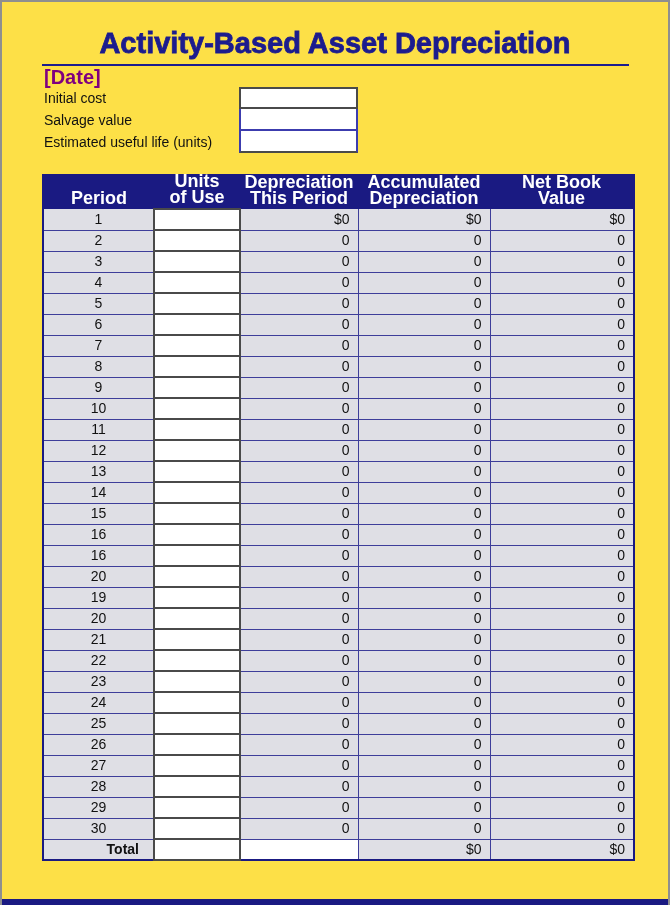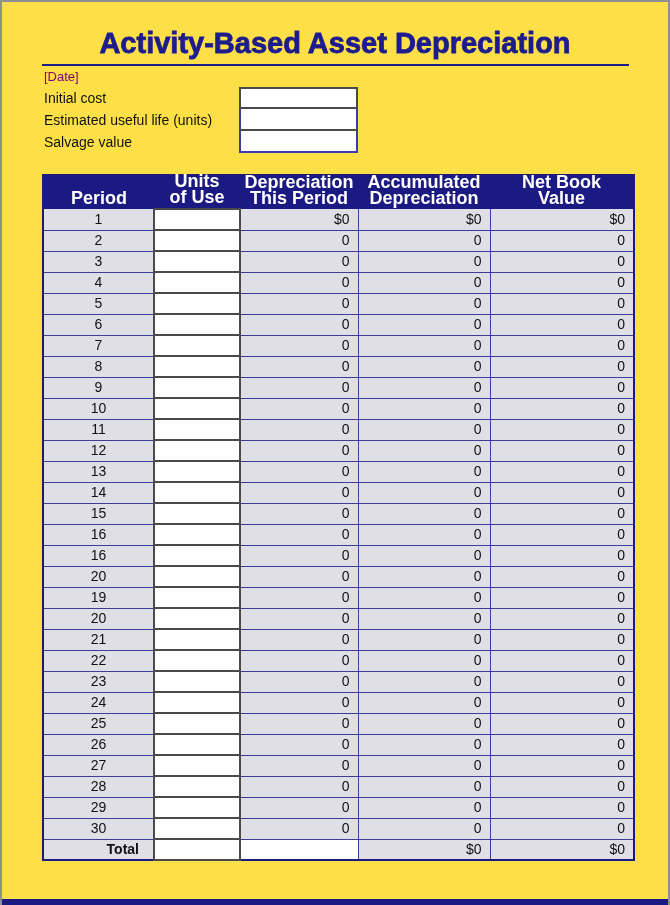--- a/index.html
+++ b/index.html
@@ -20,21 +20,21 @@
   .page{
     position:relative;width:670px;height:905px;box-sizing:border-box;
     border:2px solid var(--page-border);border-bottom:none;background:#fde047;overflow:hidden;
   }
   .title{
     margin:24px 20px 0;text-align:center;
     font-size:29px;line-height:34px;font-weight:bold;
     color:var(--title-navy);-webkit-text-stroke:0.8px var(--title-navy);
   }
   .rule{margin:4px 39px 0 40px;border-bottom:2px solid var(--title-navy);height:0;}
-  .date{margin:3px 0 0 42px;font-size:13px;line-height:16px;font-weight:normal;color:var(--purple);}
+  .date{margin:3px 0 0 42px;font-size:20px;line-height:16px;font-weight:bold;color:var(--purple);}
   .fields{margin:2px 0 0 42px;}
   .field-row{display:flex;align-items:center;height:22px;}
   .field-label{width:195px;font-size:14px;}
   .field-box{width:119px;height:22px;box-sizing:border-box;background:#fff;font-size:13px;padding:0 4px;}
   .box1{border:2px solid var(--dark-border);}
   .box2{border-left:2px solid var(--blue-border);border-right:2px solid var(--blue-border);border-bottom:2px solid var(--blue-border);}
   .box3{border-left:2px solid var(--blue-border);border-right:2px solid var(--blue-border);border-bottom:2px solid var(--dark-border);}
   .box4{border-left:2px solid var(--dark-border);border-right:2px solid var(--dark-border);border-bottom:2px solid var(--dark-border);}
   table.dep-table{
     margin:21px 0 0 40px;border-collapse:collapse;table-layout:fixed;width:591px;
@@ -64,26 +64,26 @@
   <div class="rule"></div>
 
   <div class="date">[Date]</div>
 
   <div class="fields">
     <div class="field-row">
       <div class="field-label">Initial cost</div>
       <div class="field-box box1"></div>
     </div>
     <div class="field-row">
+      <div class="field-label">Salvage value</div>
+      <div class="field-box box2"></div>
+    </div>
+    <div class="field-row">
       <div class="field-label">Estimated useful life (units)</div>
       <div class="field-box box3"></div>
-    </div>
-    <div class="field-row">
-      <div class="field-label">Salvage value</div>
-      <div class="field-box box2"></div>
     </div>
   </div>
 
   <table class="dep-table">
     <colgroup>
       <col style="width:111px">
         <col style="width:86px">
         <col style="width:118px">
         <col style="width:132px">
         <col style="width:144px">

